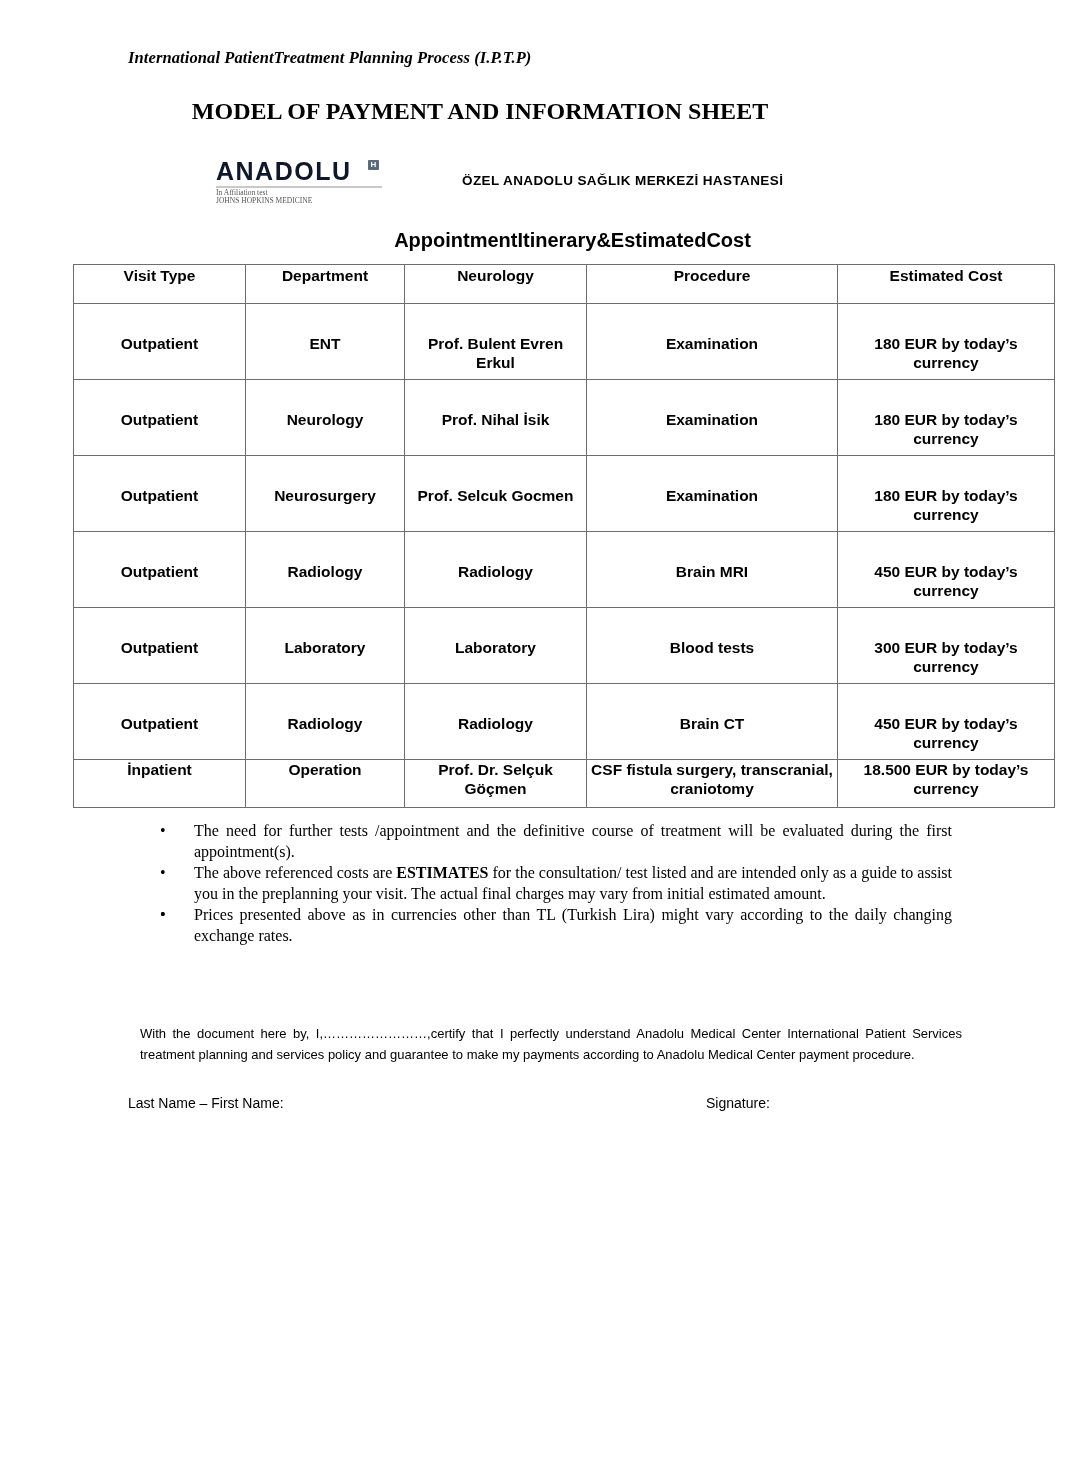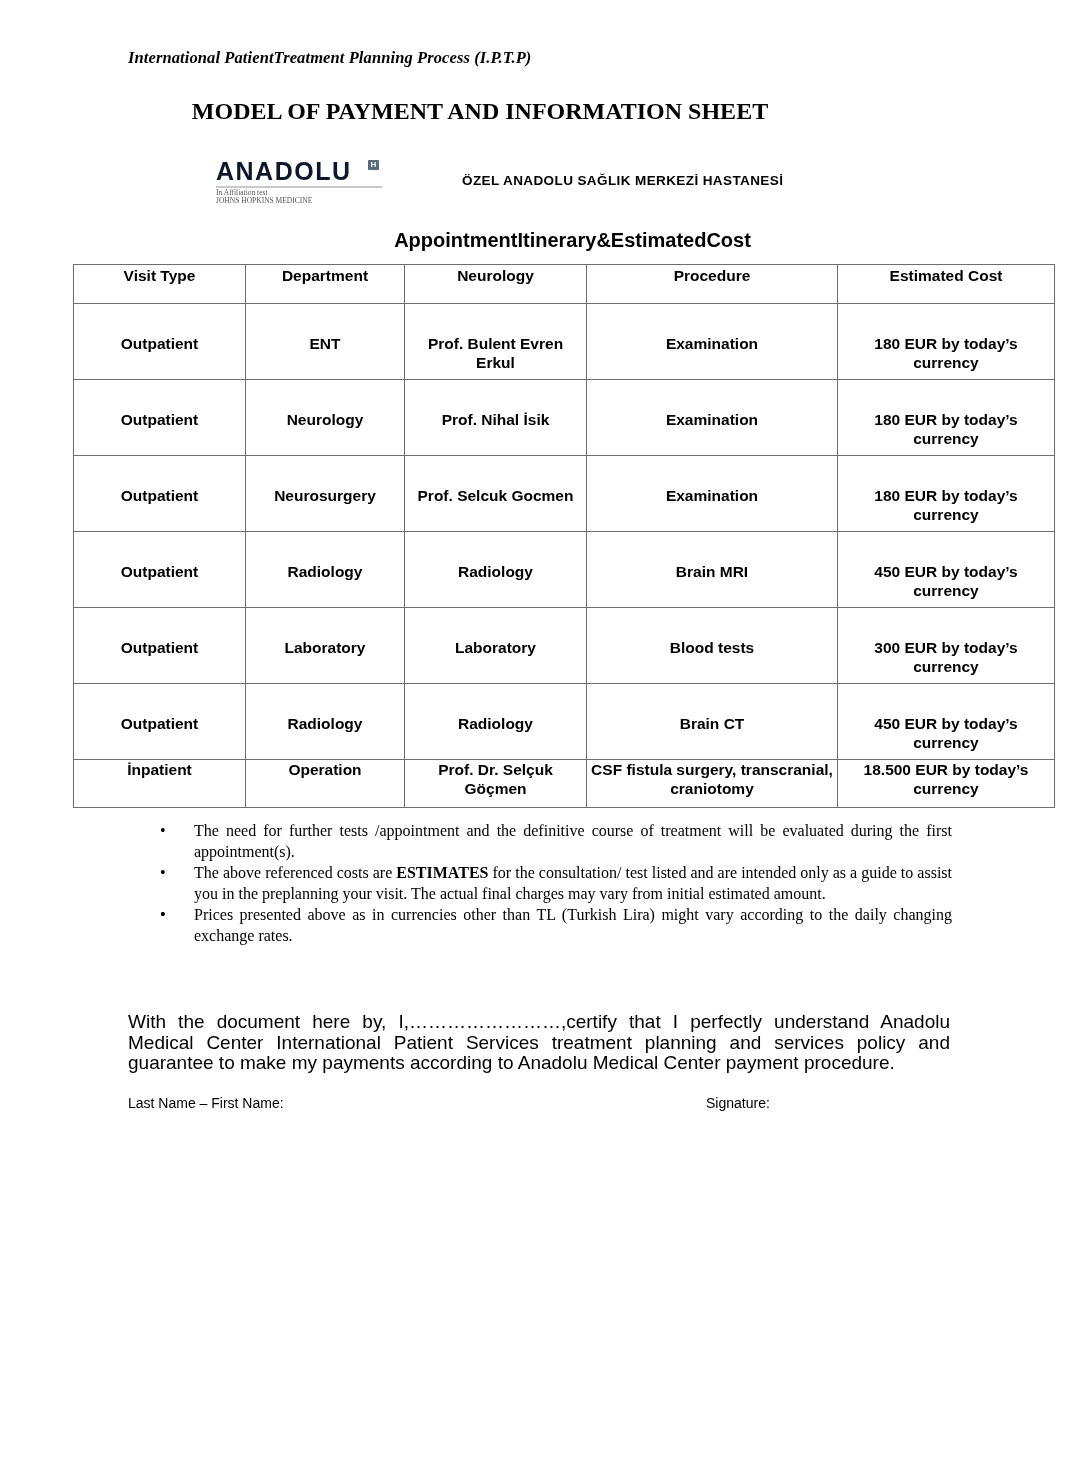--- a/index.html
+++ b/index.html
@@ -51,22 +51,22 @@
   table.costs td { height: 75px; padding-top: 30px; box-sizing: border-box; }
   table.costs tr.row-last td { height: 48px; padding-top: 0px; }
   table.costs tbody tr:not(.row-last) td { height: 76px; }
   .notes {
     position: absolute; left: 160px; top: 820px; width: 792px; margin: 0; padding: 0; list-style: none;
     font-family: "Liberation Serif", serif; font-size: 16px; line-height: 21px; text-align: justify;
   }
   .notes li { position: relative; padding-left: 34px; }
   .notes li .bullet { position: absolute; left: 0; top: 0; }
   .cert {
-    position: absolute; left: 128px; top: 1012px; width: 822px; margin: 0;
-    font-family: "Liberation Sans", sans-serif; font-size: 19px; line-height: 20.5px; text-align: justify;
+    position: absolute; left: 128px; top: 1012px; width: 822px; margin: 12px;
+    font-family: "Liberation Sans", sans-serif; font-size: 13px; line-height: 20.5px; text-align: justify;
   }
   .sign-row {
     position: absolute; top: 1095px; left: 128px; width: 822px;
     font-family: "Liberation Sans", sans-serif; font-size: 14px;
   }
   .sign-row .sig { position: absolute; left: 578px; top: 0; }
 </style>
 </head>
 <body>
 

